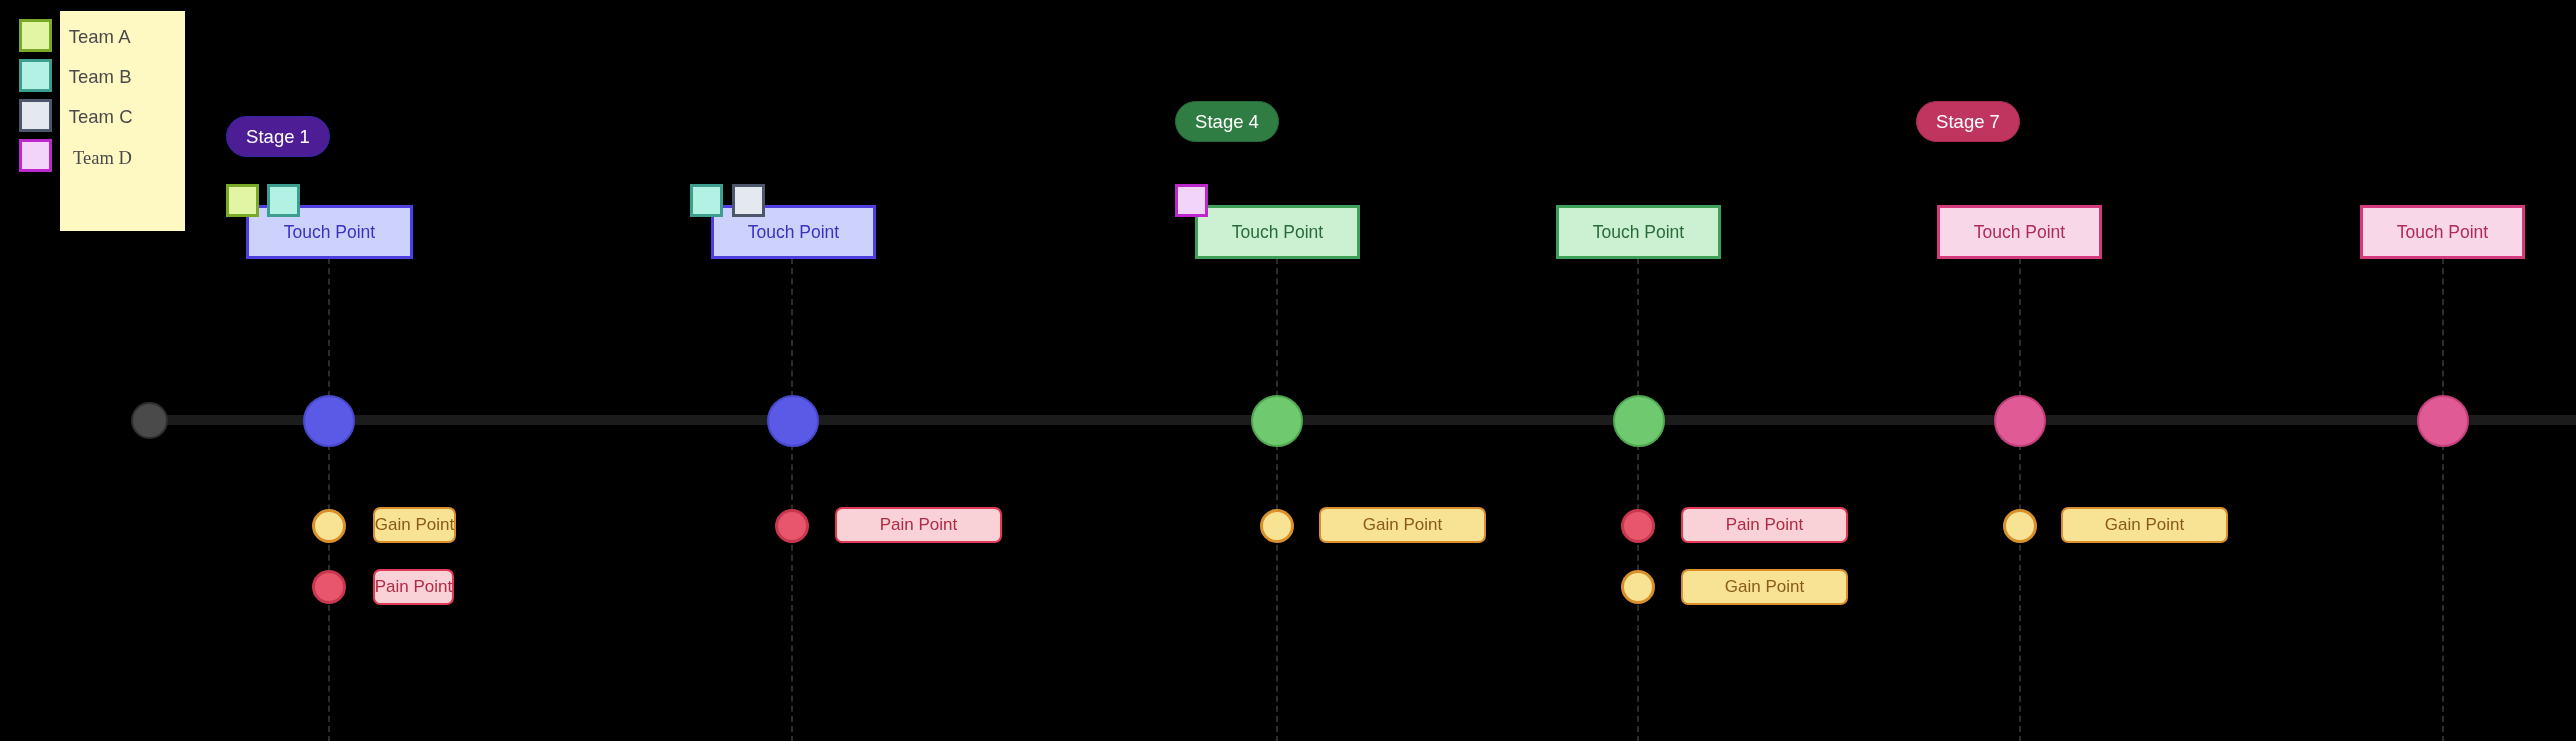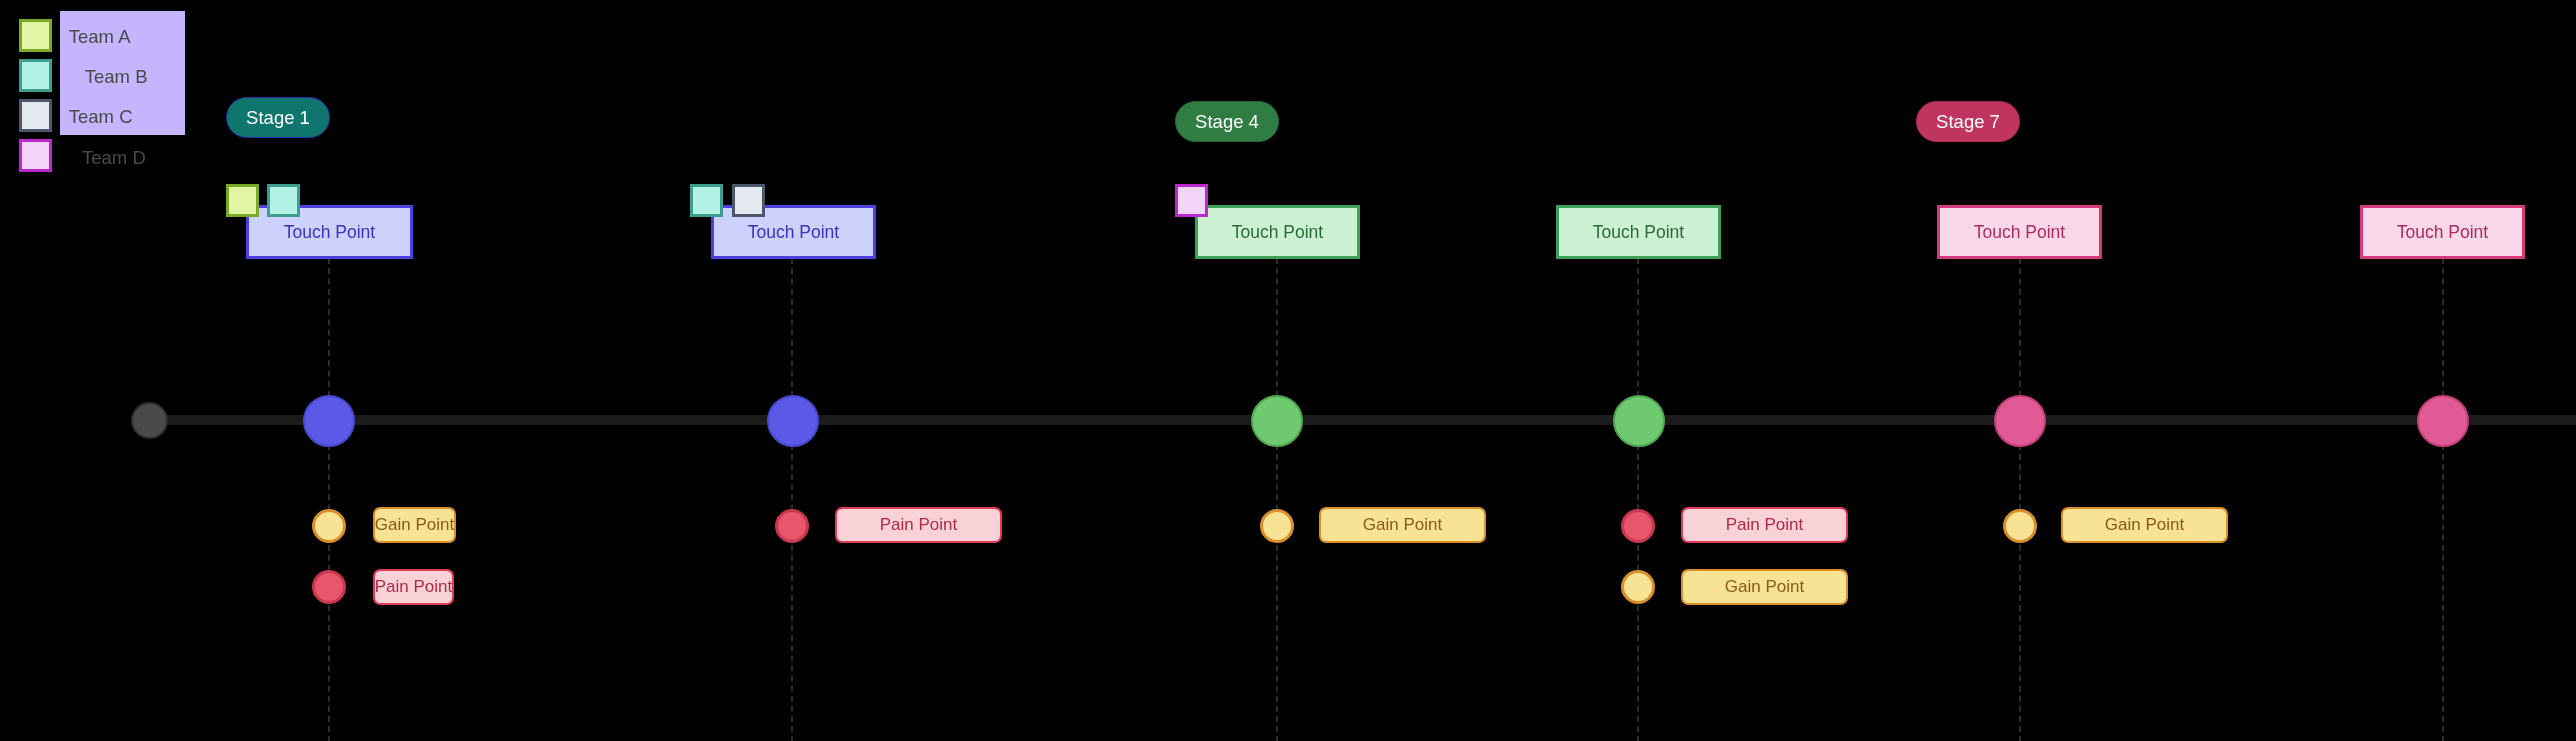--- a/index.html
+++ b/index.html
@@ -4,22 +4,22 @@
 <style>
   html,body{margin:0;padding:0;background:#000;}
   body{
     width:2669px;height:742px;overflow:hidden;position:relative;
     font-family:"Liberation Sans","DejaVu Sans",sans-serif;
   }
   #canvas{position:absolute;inset:0;width:2669px;height:742px;background:#000000;}
 
   
   .legend{
-    position:absolute;left:60px;top:11.3px;width:125px;height:124px;
-    background:#c4b5fd;
+    position:absolute;left:60px;top:11.3px;width:125px;height:220px;
+    background:#fef9c3;
   }
   .legend-swatch{
     position:absolute;left:19.6px;width:33px;height:33px;
     border-width:3.6px;border-style:solid;box-sizing:border-box;
   }
   .legend-label{
     position:absolute;left:69px;font-size:18.5px;color:#4a4a4a;
     white-space:nowrap;line-height:1;
   }
 
@@ -109,21 +109,21 @@
       <div class="team-badge" style="left: 690px; top: 184px; background: rgb(178, 242, 228); border-color: rgb(61, 158, 143);"></div>
       <div class="team-badge" style="left: 732px; top: 184px; background: rgb(228, 232, 239); border-color: rgb(76, 87, 107);"></div>
       <div class="tp-card" style="left: 1195px; top: 205px; width: 165px; background: rgb(204, 240, 210); border-color: rgb(63, 160, 90); color: rgb(42, 107, 58);">Touch Point</div>
       <div class="team-badge" style="left: 1175px; top: 184px; background: rgb(242, 212, 251); border-color: rgb(187, 40, 204);"></div>
       <div class="tp-card" style="left: 1556px; top: 205px; width: 165px; background: rgb(204, 240, 210); border-color: rgb(63, 160, 90); color: rgb(42, 107, 58);">Touch Point</div>
       <div class="tp-card" style="left: 1937px; top: 205px; width: 165px; background: rgb(247, 215, 232); border-color: rgb(212, 58, 123); color: rgb(176, 42, 96);">Touch Point</div>
       <div class="tp-card" style="left: 2360px; top: 205px; width: 165px; background: rgb(247, 215, 232); border-color: rgb(212, 58, 123); color: rgb(176, 42, 96);">Touch Point</div>
     </div>
 
   <div id="stage-layer">
-      <div class="stage-pill" style="left: 226px; top: 97px; width: 104px; background: #0f766e; border-color: rgb(49, 40, 168);">Stage 1</div>
+      <div class="stage-pill" style="left: 226px; top: 116px; width: 104px; background: #4c1d95; border-color: rgb(49, 40, 168);">Stage 1</div>
       <div class="stage-pill" style="left: 1175px; top: 101px; width: 104px; background: rgb(47, 125, 67); border-color: rgb(41, 104, 58);">Stage 4</div>
       <div class="stage-pill" style="left: 1916px; top: 101px; width: 104px; background: rgb(192, 53, 95); border-color: rgb(168, 44, 81);">Stage 7</div>
     </div>
 
   <div id="gp-layer">
       <div class="gp-dot" style="left: 312px; top: 509px; background: rgb(248, 226, 148); border-color: rgb(217, 144, 42);"></div>
       <div class="gp-card" style="left: 373px; top: 507px; width: 83px; background: rgb(248, 226, 148); border-color: rgb(217, 144, 42); color: rgb(138, 90, 26);">Gain Point</div>
       <div class="gp-dot" style="left: 312px; top: 570px; background: rgb(232, 86, 107); border-color: rgb(200, 54, 79);"></div>
       <div class="gp-card" style="left: 373px; top: 569px; width: 81px; background: rgb(249, 210, 216); border-color: rgb(224, 58, 86); color: rgb(176, 42, 69);">Pain Point</div>
       <div class="gp-dot" style="left: 775px; top: 509px; background: rgb(232, 86, 107); border-color: rgb(200, 54, 79);"></div>
@@ -136,22 +136,22 @@
       <div class="gp-card" style="left: 1681px; top: 569px; width: 167px; background: rgb(248, 226, 148); border-color: rgb(217, 144, 42); color: rgb(138, 90, 26);">Gain Point</div>
       <div class="gp-dot" style="left: 2003px; top: 509px; background: rgb(248, 226, 148); border-color: rgb(217, 144, 42);"></div>
       <div class="gp-card" style="left: 2061px; top: 507px; width: 167px; background: rgb(248, 226, 148); border-color: rgb(217, 144, 42); color: rgb(138, 90, 26);">Gain Point</div>
     </div>
 
   <div class="legend">
     <div id="legend-items">
         <div class="legend-swatch" style="top: 7.7px; left: -41px; background: rgb(226, 245, 164); border-color: rgb(122, 169, 40);"></div>
         <div class="legend-label" style="top: 17px; left: 8.8px;">Team A</div>
         <div class="legend-swatch" style="top: 48px; left: -41px; background: rgb(178, 242, 228); border-color: rgb(61, 158, 143);"></div>
-        <div class="legend-label" style="top: 57px; left: 8.8px; margin-left: 16px;">Team B</div>
+        <div class="legend-label" style="top: 57px; left: 8.8px;">Team B</div>
         <div class="legend-swatch" style="top: 88px; left: -41px; background: rgb(228, 232, 239); border-color: rgb(76, 87, 107);"></div>
         <div class="legend-label" style="top: 97px; left: 8.8px;">Team C</div>
         <div class="legend-swatch" style="top: 128px; left: -41px; background: rgb(242, 212, 251); border-color: rgb(187, 40, 204);"></div>
-        <div class="legend-label" style="top: 138px; left: 22px;">Team D</div>
+        <div class="legend-label" style="top: 138px; left: 13px; font-family: Liberation Serif, serif;">Team D</div>
       </div>
   </div>
 
 </div>
 
 
 </body></html>

